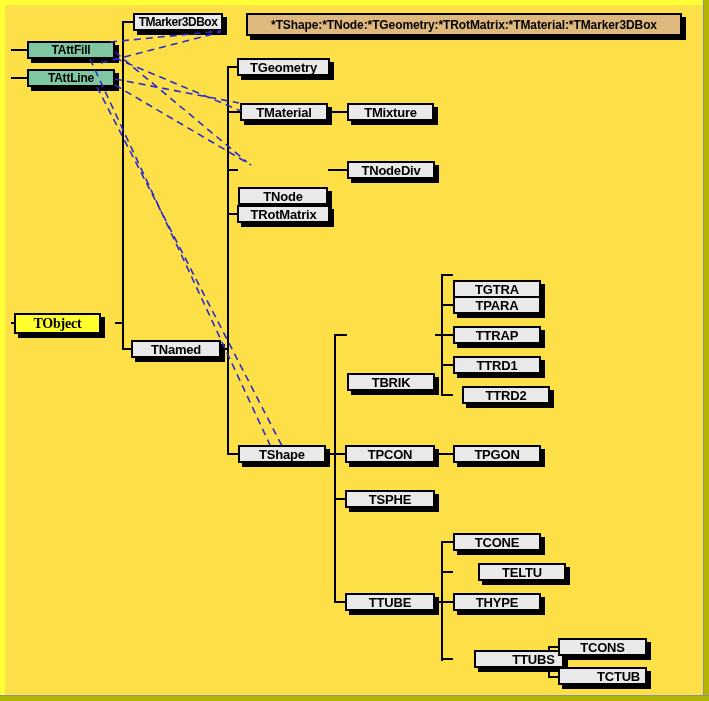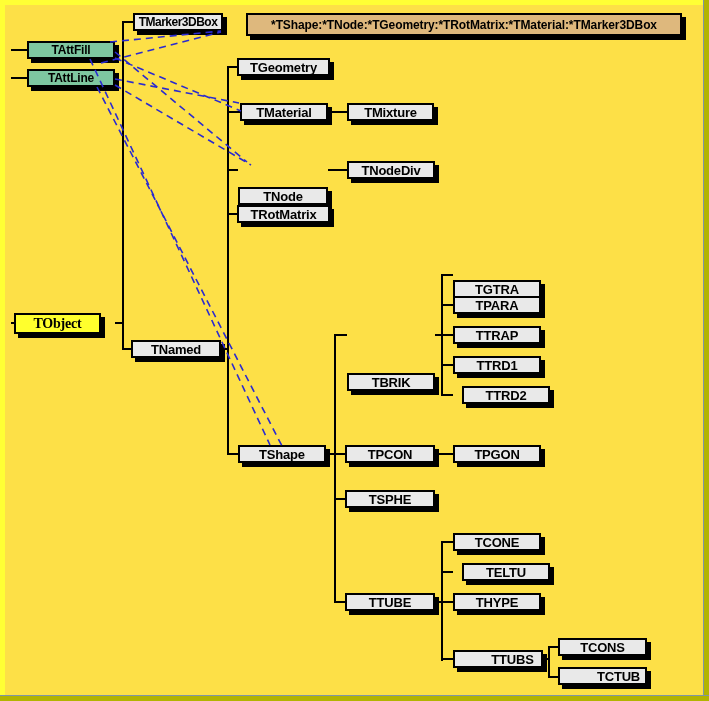--- a/index.html
+++ b/index.html
@@ -115,23 +115,23 @@
   <div class="node" style="left:453px;top:326px;width:88px;height:18px;">TTRAP</div>
   <div class="node" style="left:453px;top:356px;width:88px;height:18px;">TTRD1</div>
   <div class="node" style="left:453px;top:386px;width:88px;height:18px;margin-left:9px;">TTRD2</div>
 
   <div class="node" style="left:345px;top:445px;width:90px;height:18px;">TPCON</div>
   <div class="node" style="left:453px;top:445px;width:88px;height:18px;">TPGON</div>
   <div class="node" style="left:345px;top:490px;width:90px;height:18px;">TSPHE</div>
   <div class="node" style="left:345px;top:593px;width:90px;height:18px;">TTUBE</div>
 
   <div class="node" style="left:453px;top:533px;width:88px;height:18px;">TCONE</div>
-  <div class="node" style="left:462px;top:563px;width:88px;height:18px;">TELTU</div>
+  <div class="node" style="left:478px;top:563px;width:88px;height:18px;">TELTU</div>
   <div class="node" style="left:453px;top:593px;width:88px;height:18px;">THYPE</div>
-  <div class="node" style="left:453px;top:650px;width:90px;height:18px;padding-left:29px;">TTUBS</div>
+  <div class="node" style="left:474px;top:650px;width:90px;height:18px;padding-left:29px;">TTUBS</div>
   <div class="node" style="left:558px;top:638px;width:89px;height:18px;">TCONS</div>
   <div class="node" style="left:558px;top:667px;width:89px;height:18px;padding-left:32px;">TCTUB</div>
 
   <svg class="overlay" width="709" height="701" viewBox="0 0 709 701">
     <g stroke="#2a2ad0" stroke-width="1.6" stroke-dasharray="7 5" fill="none">
       <line x1="110" y1="42" x2="221" y2="31"></line>
       <line x1="101" y1="63" x2="221" y2="32"></line>
       <line x1="115" y1="58" x2="241" y2="111"></line>
       <line x1="115" y1="79" x2="239" y2="103"></line>
       <line x1="115" y1="52" x2="247" y2="162"></line>

